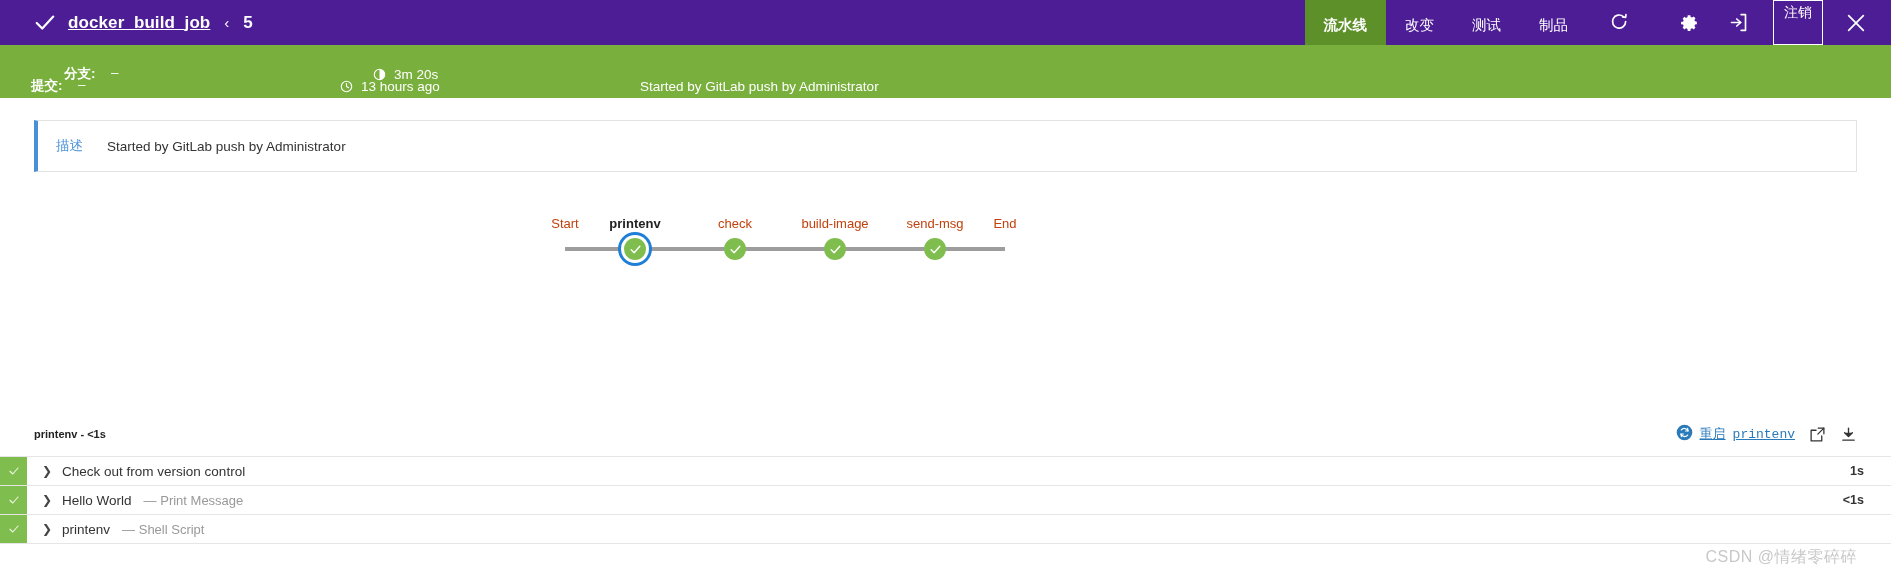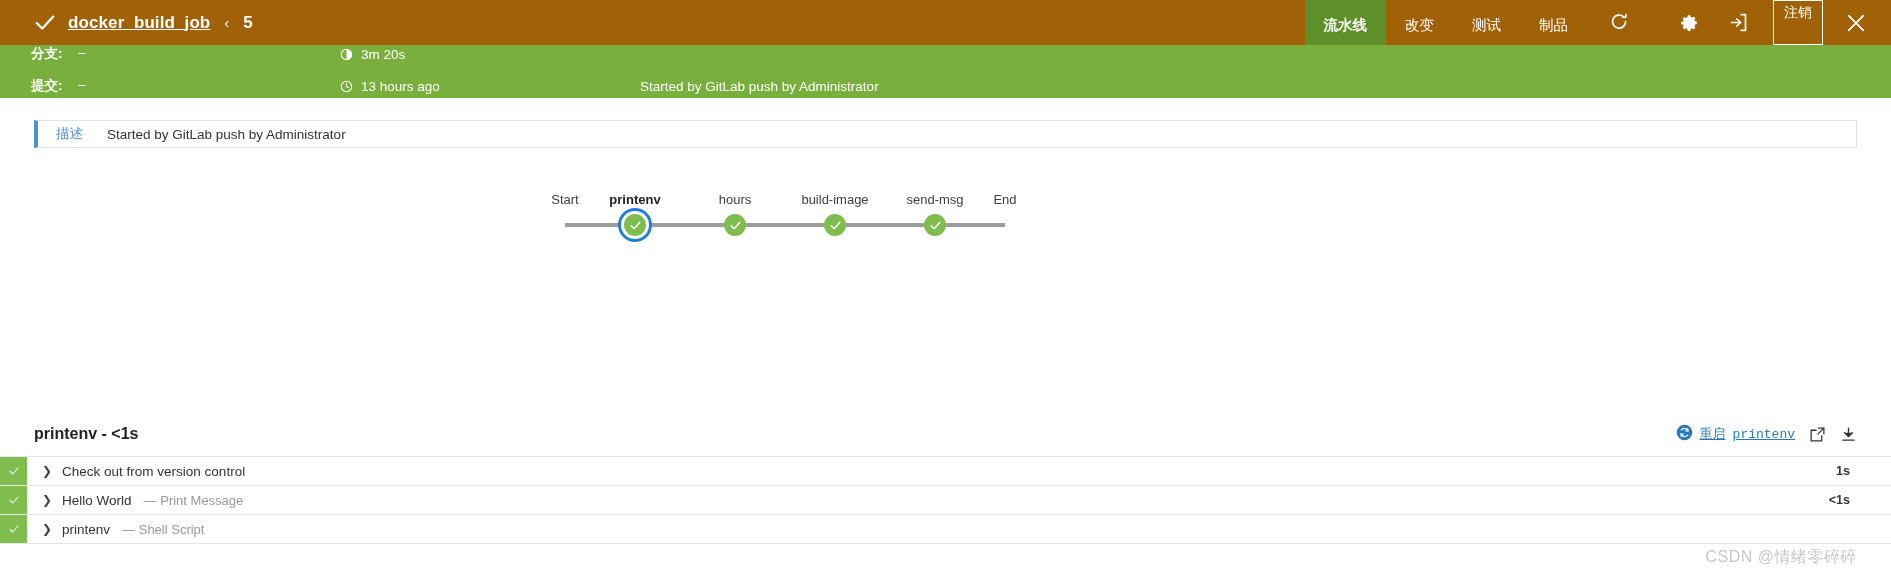--- a/index.html
+++ b/index.html
@@ -7,21 +7,21 @@
   body{
     font-family:"Liberation Sans","DejaVu Sans",sans-serif;
     background:#ffffff; color:#333;
     -webkit-font-smoothing:antialiased;
   }
 
   
   .header{
     position:relative;
     height:45px;
-    background:#a16207;
+    background:#4c1d95;
     display:flex;
     align-items:center;
   }
   .hdr-left{
     display:flex; align-items:center; gap:12px;
     padding-left:34px; flex:1;
   }
   .hdr-check{ width:22px; height:22px; display:block; }
   .job-title{
     color:#ffffff; font-size:17px; font-weight:600;
@@ -57,35 +57,35 @@
     background:#79af3c;
     height:53px;
     position:relative;
     color:#ffffff;
   }
   .meta-row{
     position:absolute; left:0; right:0;
     display:flex; align-items:center;
     font-size:13.5px;
   }
-  .meta-row.r1{ top:0; }
+  .meta-row.r1{ top:20px;margin-left:33px; }
   .meta-row.r2{ top:32px;justify-content:space-between; }
   .col-a{ width:340px; padding-left:31px; display:flex; }
   .col-a .lbl{ font-weight:700; width:47px; }
   .col-a .val{ color:#ffffff; }
   .col-b{ width:300px; display:flex; align-items:center; gap:8px;}
   .col-c{ flex:1; }
   .mini-icon{ width:13px; height:13px; display:block; flex:none; }
 
   
   .desc-wrap{ padding:22px 34px 0 34px; }
   .desc-box{
     border:1px solid #e3e3e3;
     border-left:4px solid #4a90d9;
-    height:28px;
+    height:52px;
     display:flex; align-items:center;
     padding-left:18px;
     background:#ffffff;
   }
   .desc-label{ color:#4a90d9; font-size:13.5px; cursor:pointer; }
   .desc-text{ color:#333333; font-size:13.5px; margin-left:24px; }
 
   
   .graph{
     position:relative;
@@ -96,21 +96,21 @@
     position:absolute;
     left:555px; top:20px;
     width:460px; height:60px;
   }
   .stage-labels{
     position:relative; height:18px;
   }
   .stage-label{
     position:absolute;
     transform:translateX(-50%);
-    font-size:13px; color:#404040; white-space:nowrap;
+    font-size:13px; color:#c2410c; white-space:nowrap;
   }
   .stage-label.bold{ font-weight:700; color:#222; }
   .track{
     position:absolute;
     top:31px; left:10px; right:10px;
     height:4px; background:#9d9d9d;
   }
   .node{
     position:absolute;
     top:33px;
@@ -134,21 +134,21 @@
   
   .steps-wrap{
     position:absolute;
     left:0; right:0; top:420px;
   }
   .steps-head{
     display:flex; align-items:center;
     padding:0 34px;
     height:28px;
   }
-  .steps-title{ font-size:16px; font-weight:700; color:#222; }
+  .steps-title{ font-size:11px; font-weight:700; color:#222; }
   .steps-actions{
     margin-left:auto; display:flex; align-items:center; gap:14px;
   }
   .restart-link{
     display:flex; align-items:center; gap:7px;
     color:#2a7ab9; font-size:13px; cursor:pointer;
   }
   .restart-link .txt{ text-decoration:underline;font-family:Liberation Mono, monospace; }
   .act-icon{ cursor:pointer; display:flex; align-items:center; }
 
@@ -171,21 +171,21 @@
   .step-main{
     flex:1; display:flex; align-items:center;
     padding-left:15px; gap:10px;
   }
   .chev{ color:#444; font-size:12px; font-weight:700; cursor:pointer; line-height:1;}
   .step-name{ font-size:13.5px; color:#333; }
   .step-sub{ font-size:13px; color:#999; margin-left:2px; }
   .step-dur{
     font-size:12.5px; color:#333; font-weight:600;
     display:flex; align-items:center;
-    padding-right:41px;
+    padding-right:27px;
   }
 
   
   .watermark{
     position:absolute;
     right:34px; bottom:6px;
     color:#c8c8c8; font-size:16px;
     letter-spacing:.5px;
     pointer-events:none;
     user-select:none;
@@ -296,21 +296,21 @@
     <span class="desc-text">Started by GitLab push by Administrator</span>
   </div>
 </div>
 
 <div class="graph">
   <div class="graph-inner">
 
     <div class="stage-labels">
       <span class="stage-label" style="left:10px;">Start</span>
       <span class="stage-label bold" style="left:80px;">printenv</span>
-      <span class="stage-label" style="left:180px;">hours</span>
+      <span class="stage-label" style="left:180px;">check</span>
       <span class="stage-label" style="left:280px;">build-image</span>
       <span class="stage-label" style="left:380px;">send-msg</span>
       <span class="stage-label" style="left:450px;text-align:center;">End</span>
     </div>
 
     <div class="track"></div>
 
     <div class="node" style="left:10px;">
       <span class="dot"></span>
     </div>

